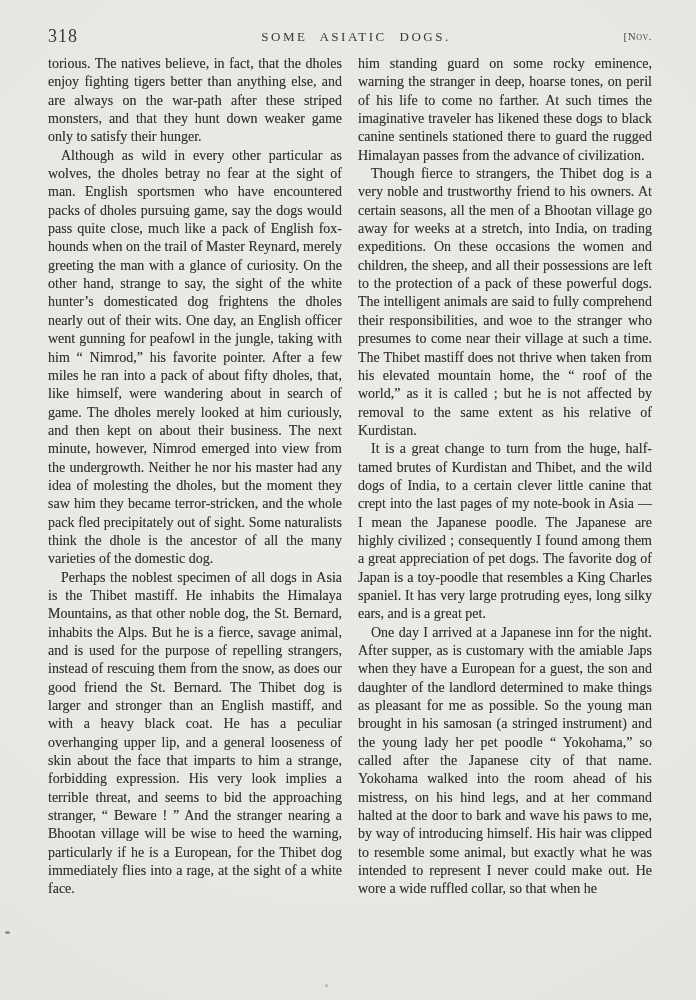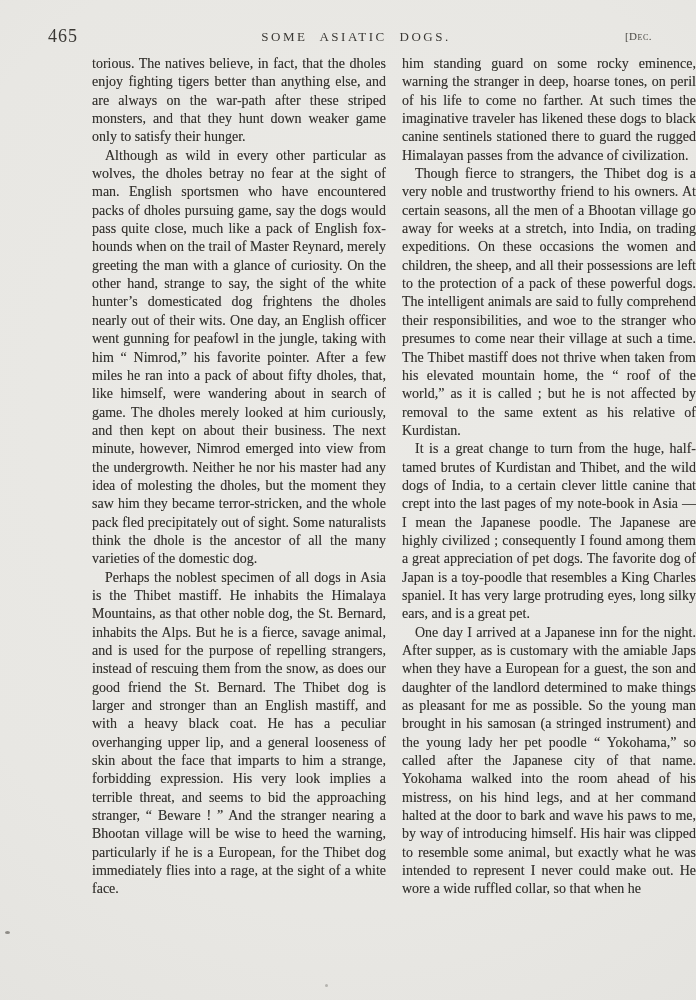--- a/index.html
+++ b/index.html
@@ -57,21 +57,20 @@
     color: #4a4843;
   }
   
   .columns {
     position: absolute;
     top: 55px;
     left: 48px;
     width: 604px;
     display: flex;
     gap: 16px;
-    margin-left: 44px;
   }
   .col {
     width: 294px;
     font-size: 14px;
     line-height: 18.35px;
     text-align: justify;
     color: #35332f;
     text-shadow: 0 0 0.4px rgba(40, 38, 34, 0.45);
   }
   .col p {
@@ -100,23 +99,23 @@
     border-radius: 50%;
     background: rgba(90, 86, 80, 0.35);
   }
 </style>
 </head>
 <body>
 
 <div class="page">
 
   <div class="header">
-    <span class="page-number">465</span>
+    <span class="page-number">318</span>
     <span class="running-title">SOME ASIATIC DOGS.</span>
-    <span class="issue-label">[Dec.</span>
+    <span class="issue-label">[Nov.</span>
   </div>
 
   <div class="columns">
     <div class="col">
         <p class="para no-indent">torious.  The natives believe, in fact, that the dholes enjoy fighting tigers better than anything else, and are always on the war-path after these striped monsters, and that they hunt down weaker game only to satisfy their hunger.</p>
         <p class="para">Although as wild in every other particular as wolves, the dholes betray no fear at the sight of man.  English sportsmen who have encountered packs of dholes pursuing game, say the dogs would pass quite close, much like a pack of English fox-hounds when on the trail of Master Reynard, merely greeting the man with a glance of curiosity.  On the other hand, strange to say, the sight of the white hunter’s domesticated dog frightens the dholes nearly out of their wits. One day, an English officer went gunning for peafowl in the jungle, taking with him “ Nimrod,” his favorite pointer.  After a few miles he ran into a pack of about fifty dholes, that, like himself, were wandering about in search of game.  The dholes merely looked at him curiously, and then kept on about their business.  The next minute, however, Nimrod emerged into view from the undergrowth.  Neither he nor his master had any idea of molesting the dholes, but the moment they saw him they became terror-stricken, and the whole pack fled precipitately out of sight. Some naturalists think the dhole is the ancestor of all the many varieties of the domestic dog.</p>
         <p class="para">Perhaps the noblest specimen of all dogs in Asia is the Thibet mastiff.  He inhabits the Himalaya Mountains, as that other noble dog, the St. Bernard, inhabits the Alps.  But he is a fierce, savage animal, and is used for the purpose of repelling strangers, instead of rescuing them from the snow, as does our good friend the St. Bernard.  The Thibet dog is larger and stronger than an English mastiff, and with a heavy black coat.  He has a peculiar overhanging upper lip, and a general looseness of skin about the face that imparts to him a strange, forbidding expression.  His very look implies a terrible threat, and seems to bid the approaching stranger, “ Beware ! ”  And the stranger nearing a Bhootan village will be wise to heed the warning, particularly if he is a European, for the Thibet dog immediately flies into a rage, at the sight of a white face.</p>
       </div>
     <div class="col">
         <p class="para no-indent">him standing guard on some rocky eminence, warning the stranger in deep, hoarse tones, on peril of his life to come no farther.  At such times the imaginative traveler has likened these dogs to black canine sentinels stationed there to guard the rugged Himalayan passes from the advance of civilization.</p>

